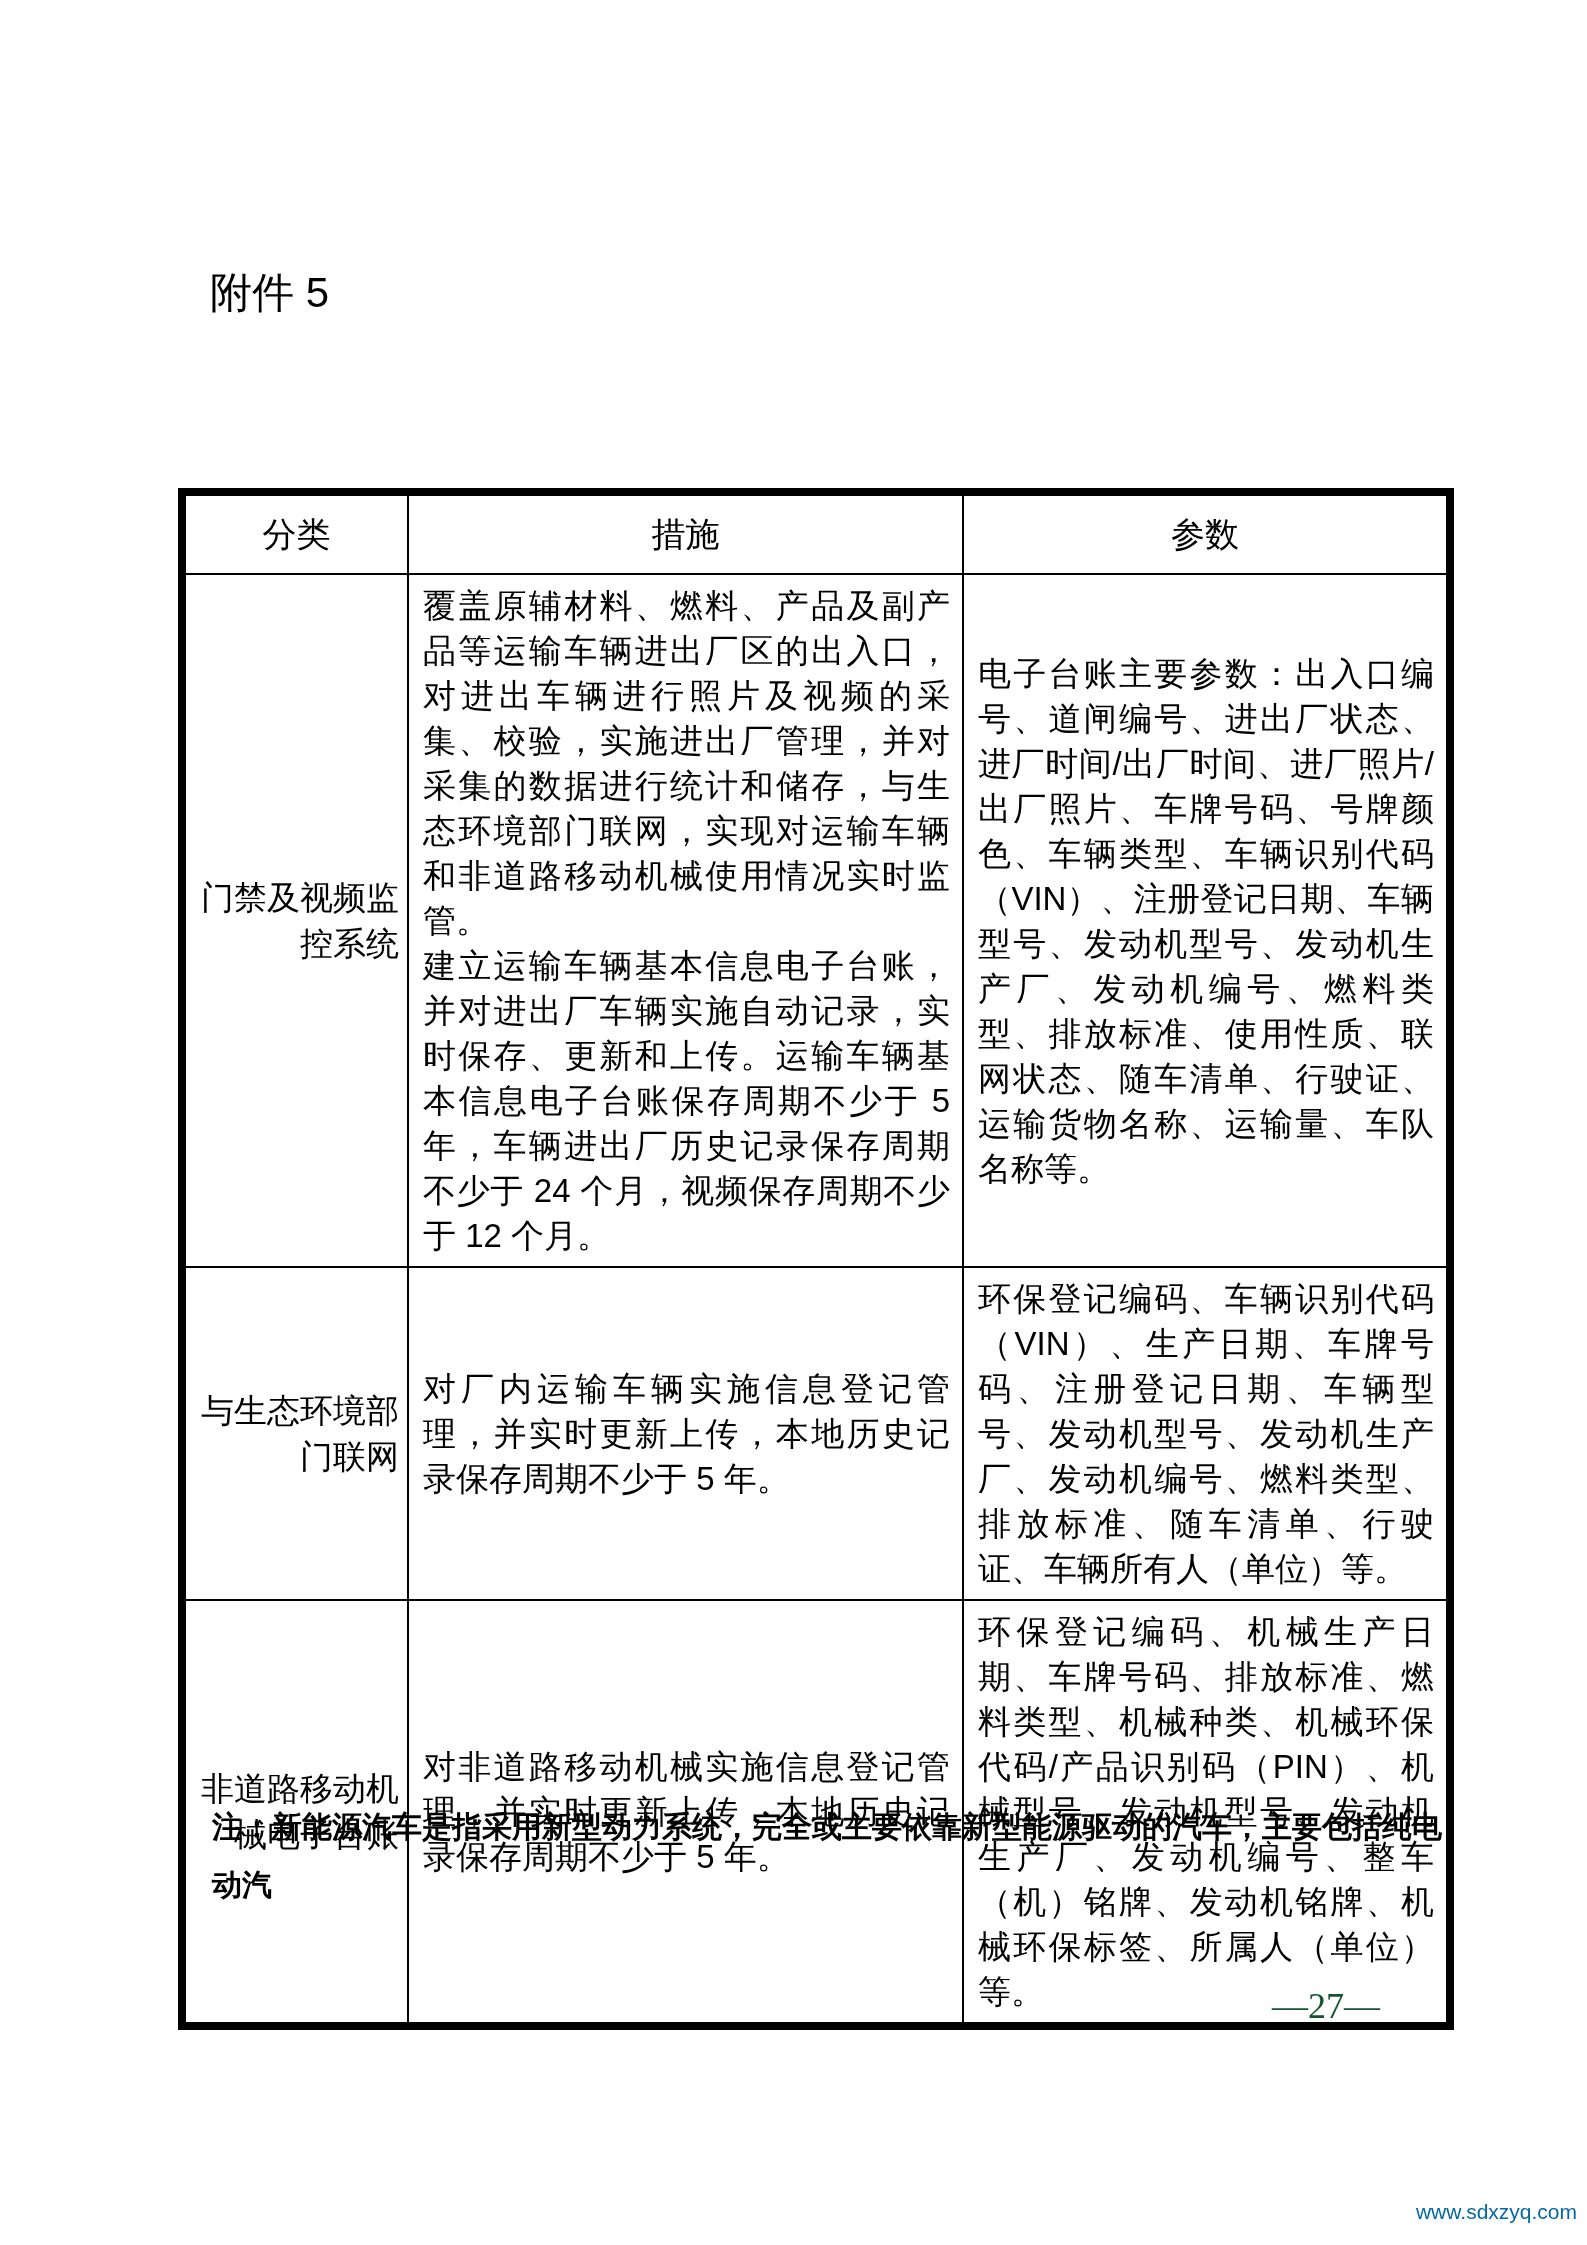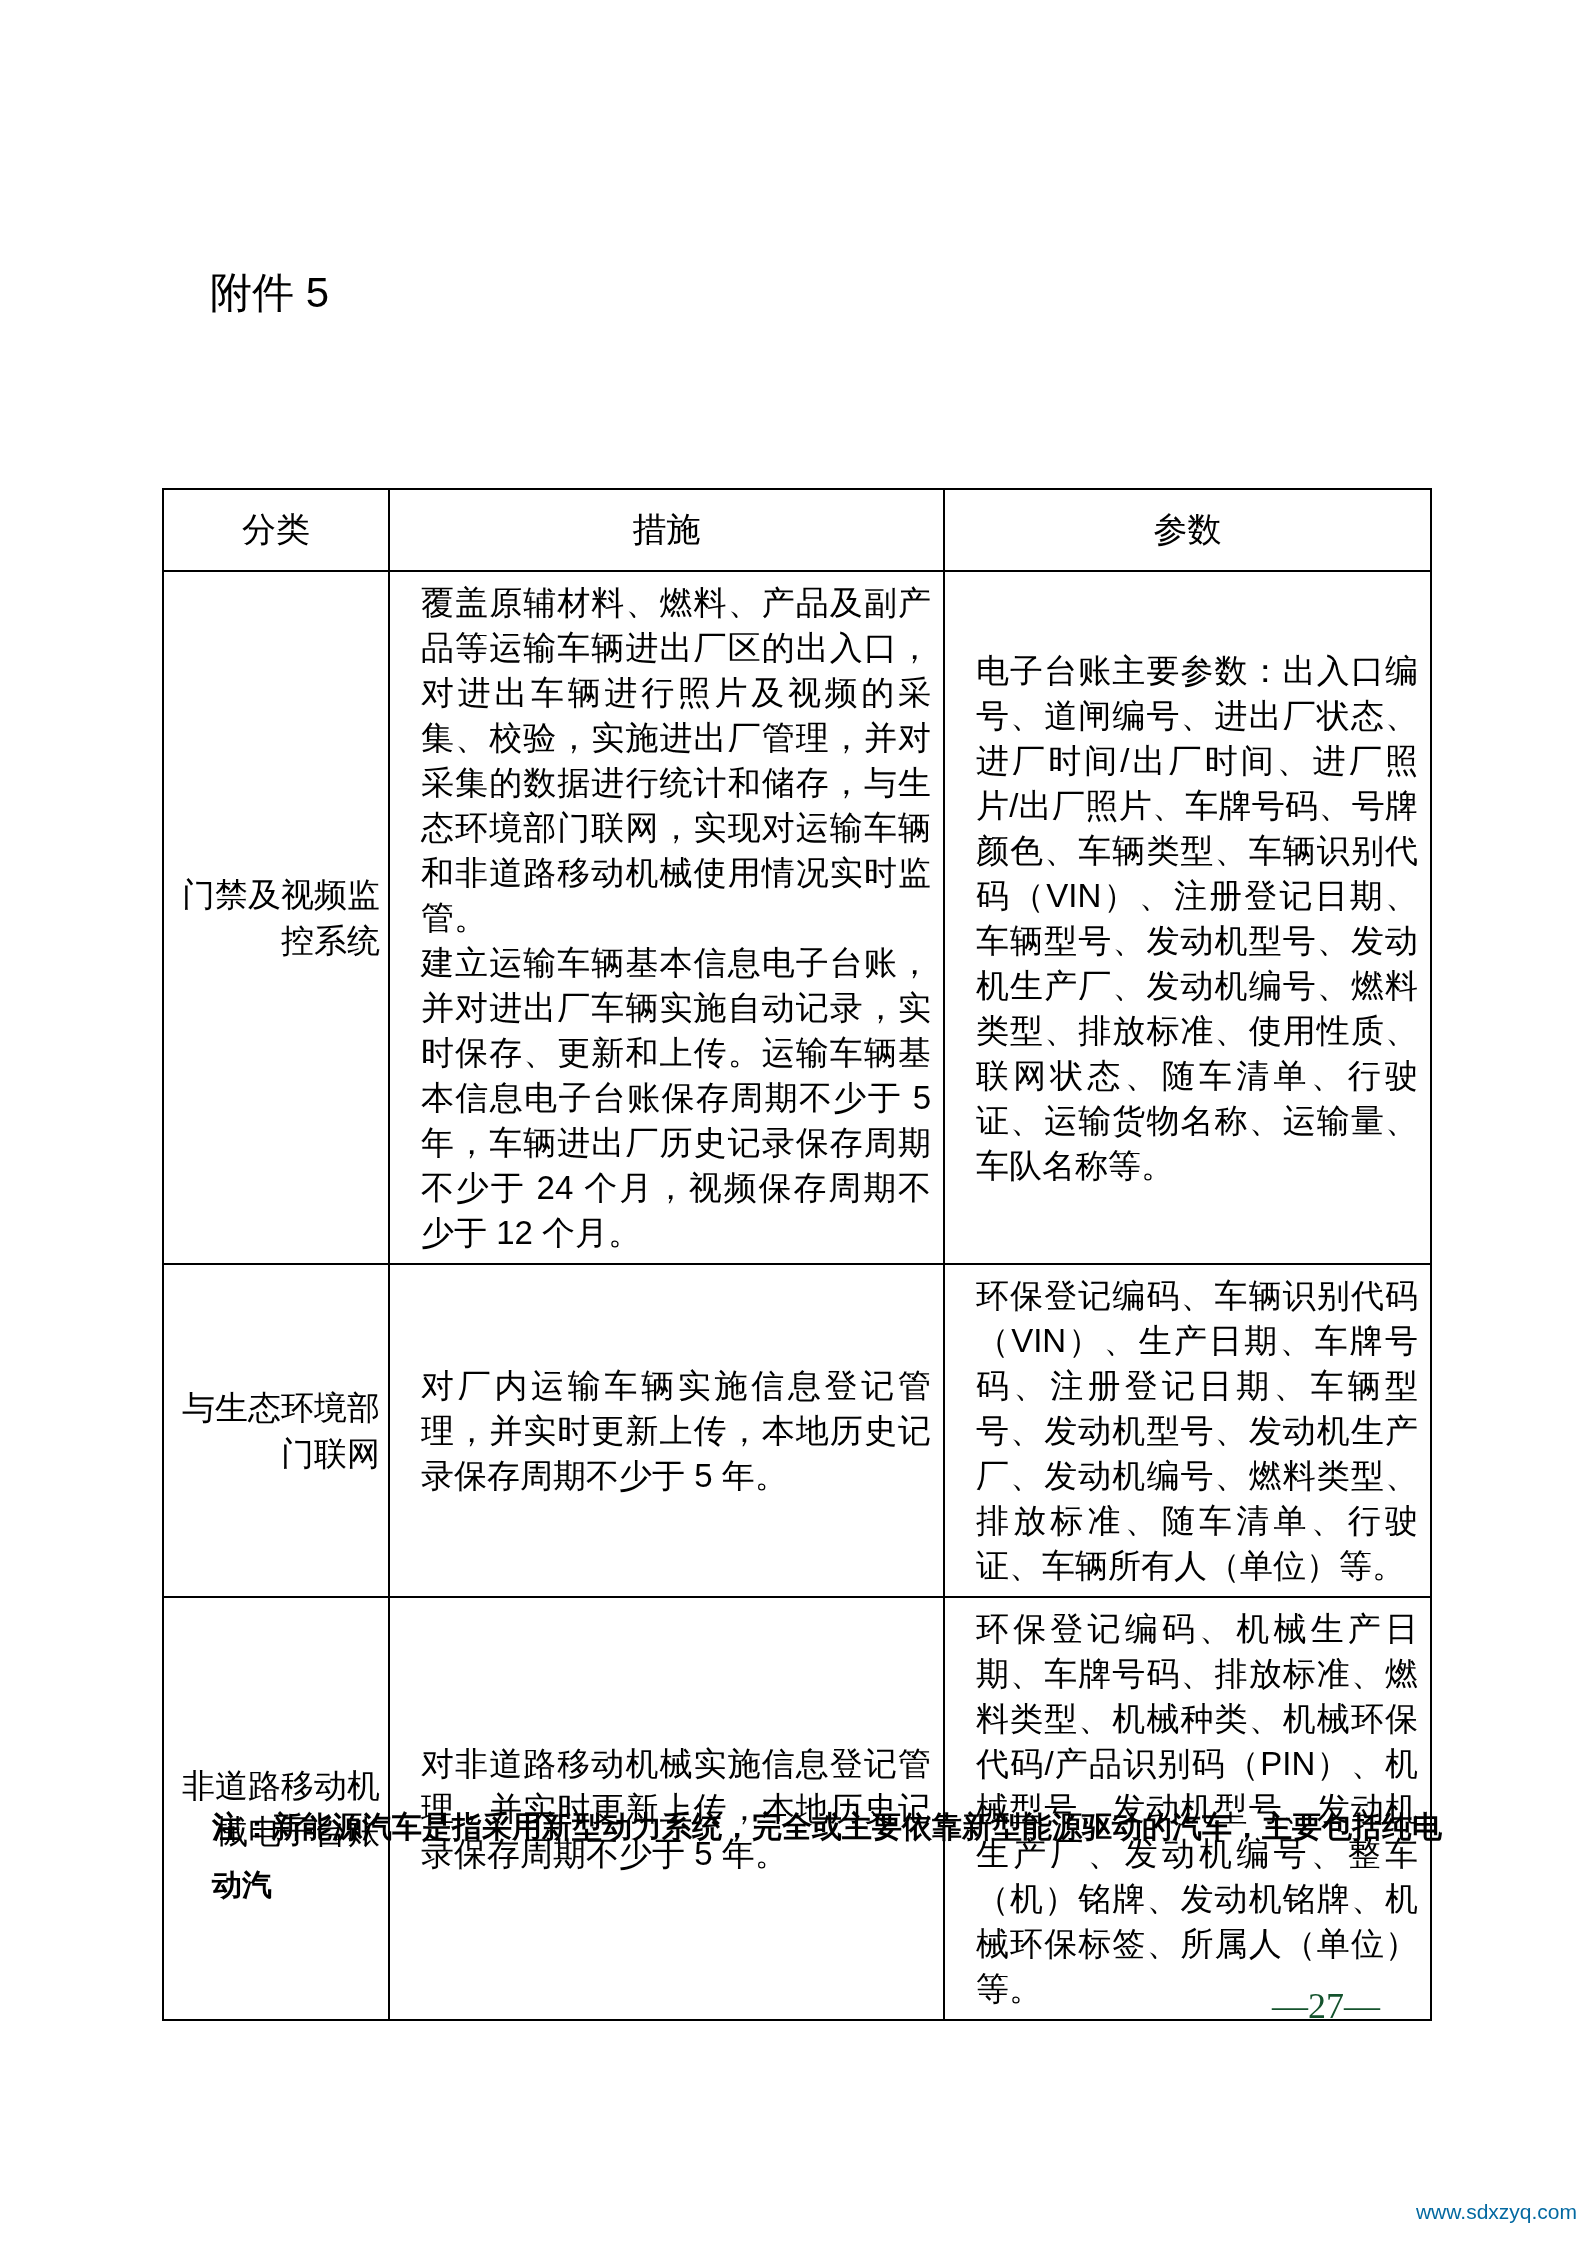--- a/index.html
+++ b/index.html
@@ -32,26 +32,26 @@
     top: 372px;
     text-align: center;
     font-size: 60px;
     font-weight: bold;
     font-family: "Liberation Serif", serif;
     letter-spacing: 1px;
     color: #000000;
   }
   table.req-table {
     position: absolute;
-    left: 162px;
+    left: 178px;
     top: 488px;
     width: 1268px;
     border-collapse: collapse;
     table-layout: fixed;
-    border: 2px solid #000000;
+    border: 8px solid #000000;
   }
   table.req-table col.c1 { width: 226px; }
   table.req-table col.c2 { width: 555px; }
   table.req-table col.c3 { width: 487px; }
   table.req-table th,
   table.req-table td {
     border: 2px solid #000000;
     font-weight: normal;
     color: #000000;
     box-sizing: border-box;
@@ -68,21 +68,21 @@
     vertical-align: middle;
     font-size: 33px;
     line-height: 46px;
     padding: 0 8px;
   }
   td.measure-cell, td.param-cell {
     vertical-align: middle;
     font-size: 33px;
     line-height: 45px;
     text-align: justify;
-    padding: 8px 12px 8px 31px;
+    padding: 8px 12px 8px 14px;
   }
   td.measure-cell p, td.param-cell p {
     margin: 0;
   }
   tr.row-1 td { height: 577px; }
   tr.row-2 td { height: 295px; }
   tr.row-3 td { height: 328px; }
   .foot-note {
     position: absolute;
     left: 212px;

